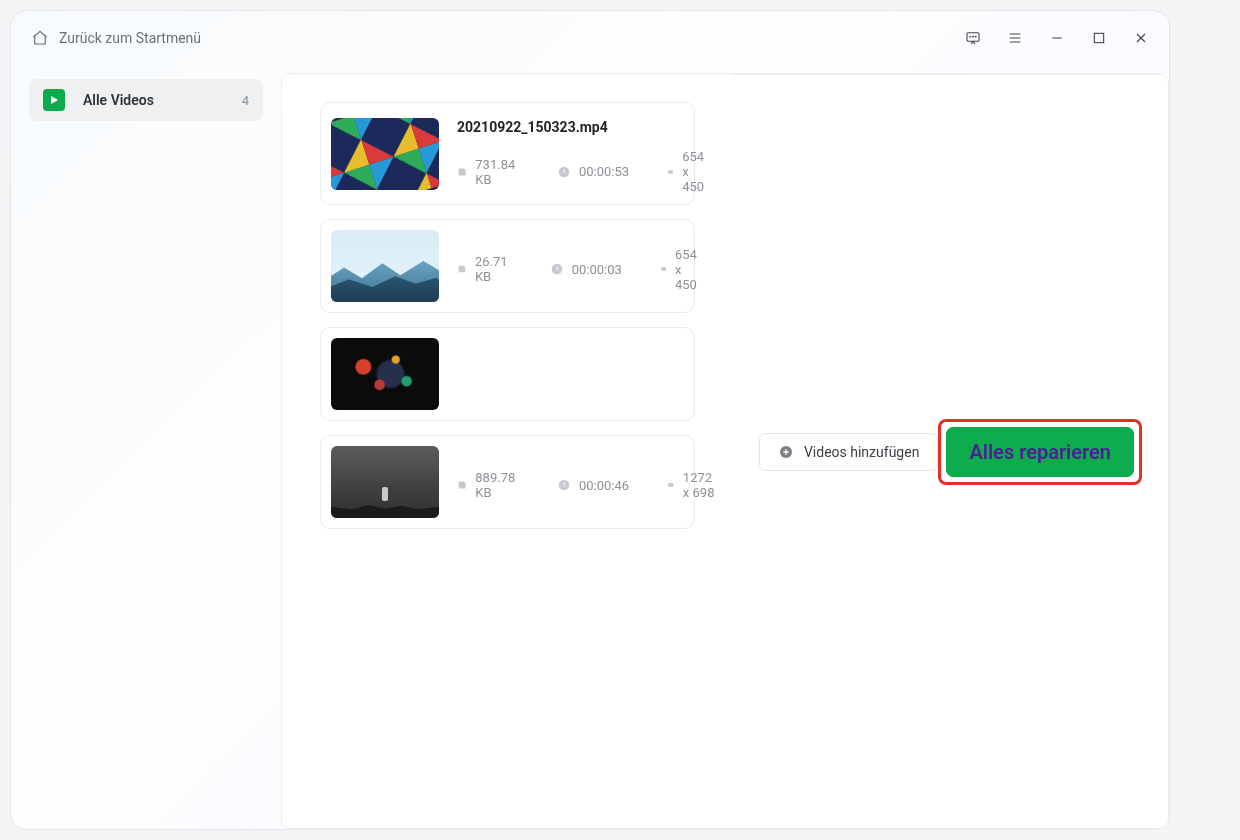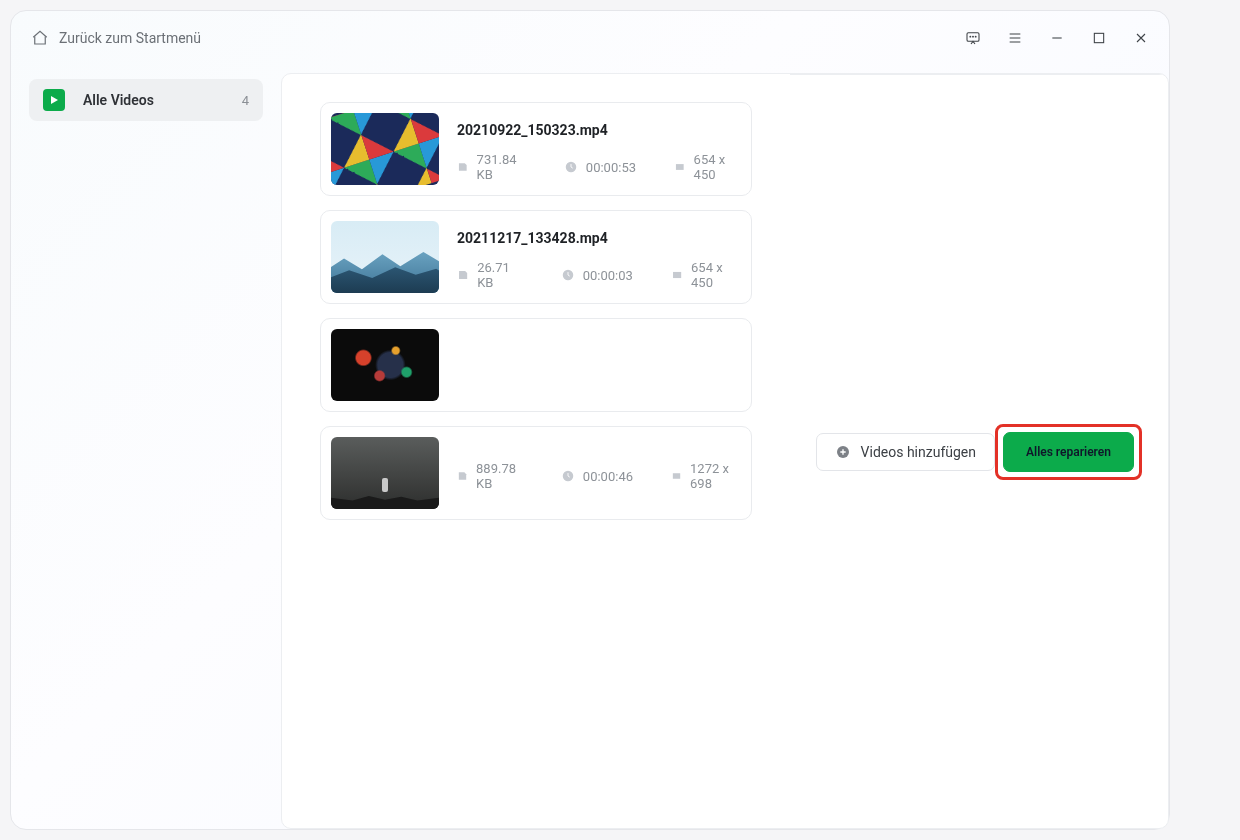--- a/index.html
+++ b/index.html
@@ -46,21 +46,21 @@
 .meta{display:flex;flex-direction:column;gap:14px;padding-top:6px}
 .fname{font-size:14px;font-weight:700;color:#1f2226}
 .stats{display:flex;gap:38px;align-items:center}
 .stat{display:flex;align-items:center;gap:8px;color:#8d9298;font-size:13px}
 .stat svg{width:14px;height:14px;fill:#c6cad0}
 .footer{border-top:1px solid #eceef1;padding:16px 26px;display:flex;align-items:center;}
 .btn{display:flex;align-items:center;gap:10px;border:1px solid #e3e5e9;background:#fff;border-radius:7px;padding:10px 18px;font-size:14px;color:#3c4045;cursor:pointer}
 .btn svg{width:16px;height:16px;fill:#7d8187}
 .spacer{flex:1}
 .primary-wrap{border:3px solid #e33127;border-radius:8px;padding:5px}
-.btn-primary{background:#0cab4b;border:1px solid #0cab4b;color:#0f172a;border-radius:7px;padding:12px 22px;font-size:12px;font-weight:600;cursor:pointer}
+.btn-primary{background:#0cab4b;border:1px solid #0cab4b;color:#4c1d95;border-radius:7px;padding:12px 22px;font-size:20px;font-weight:600;cursor:pointer}
 </style>
 </head>
 <body>
 
 <div class="app-window">
 
   <div class="titlebar">
     <div class="back-link">
       <svg viewBox="0 0 24 24">
           <path d="M3 11 12 3l9 8"></path>
@@ -141,21 +141,20 @@
                   </svg>
                   <span>654 x 450</span>
                 </span>
             </div>
           </div>
         </div>
 
         <div class="card">
           <div class="thumb thumb-1"></div>
           <div class="meta">
-            <div class="fname">20211217_133428.mp4</div>
             <div class="stats">
               <span class="stat">
                   <svg viewBox="0 0 24 24">
                     <path d="M4 4h12l4 4v12H4z"></path>
                   </svg>
                   <span>26.71 KB</span>
                 </span>
               <span class="stat">
                   <svg viewBox="0 0 24 24">
                     <circle cx="12" cy="12" r="9"></circle>

